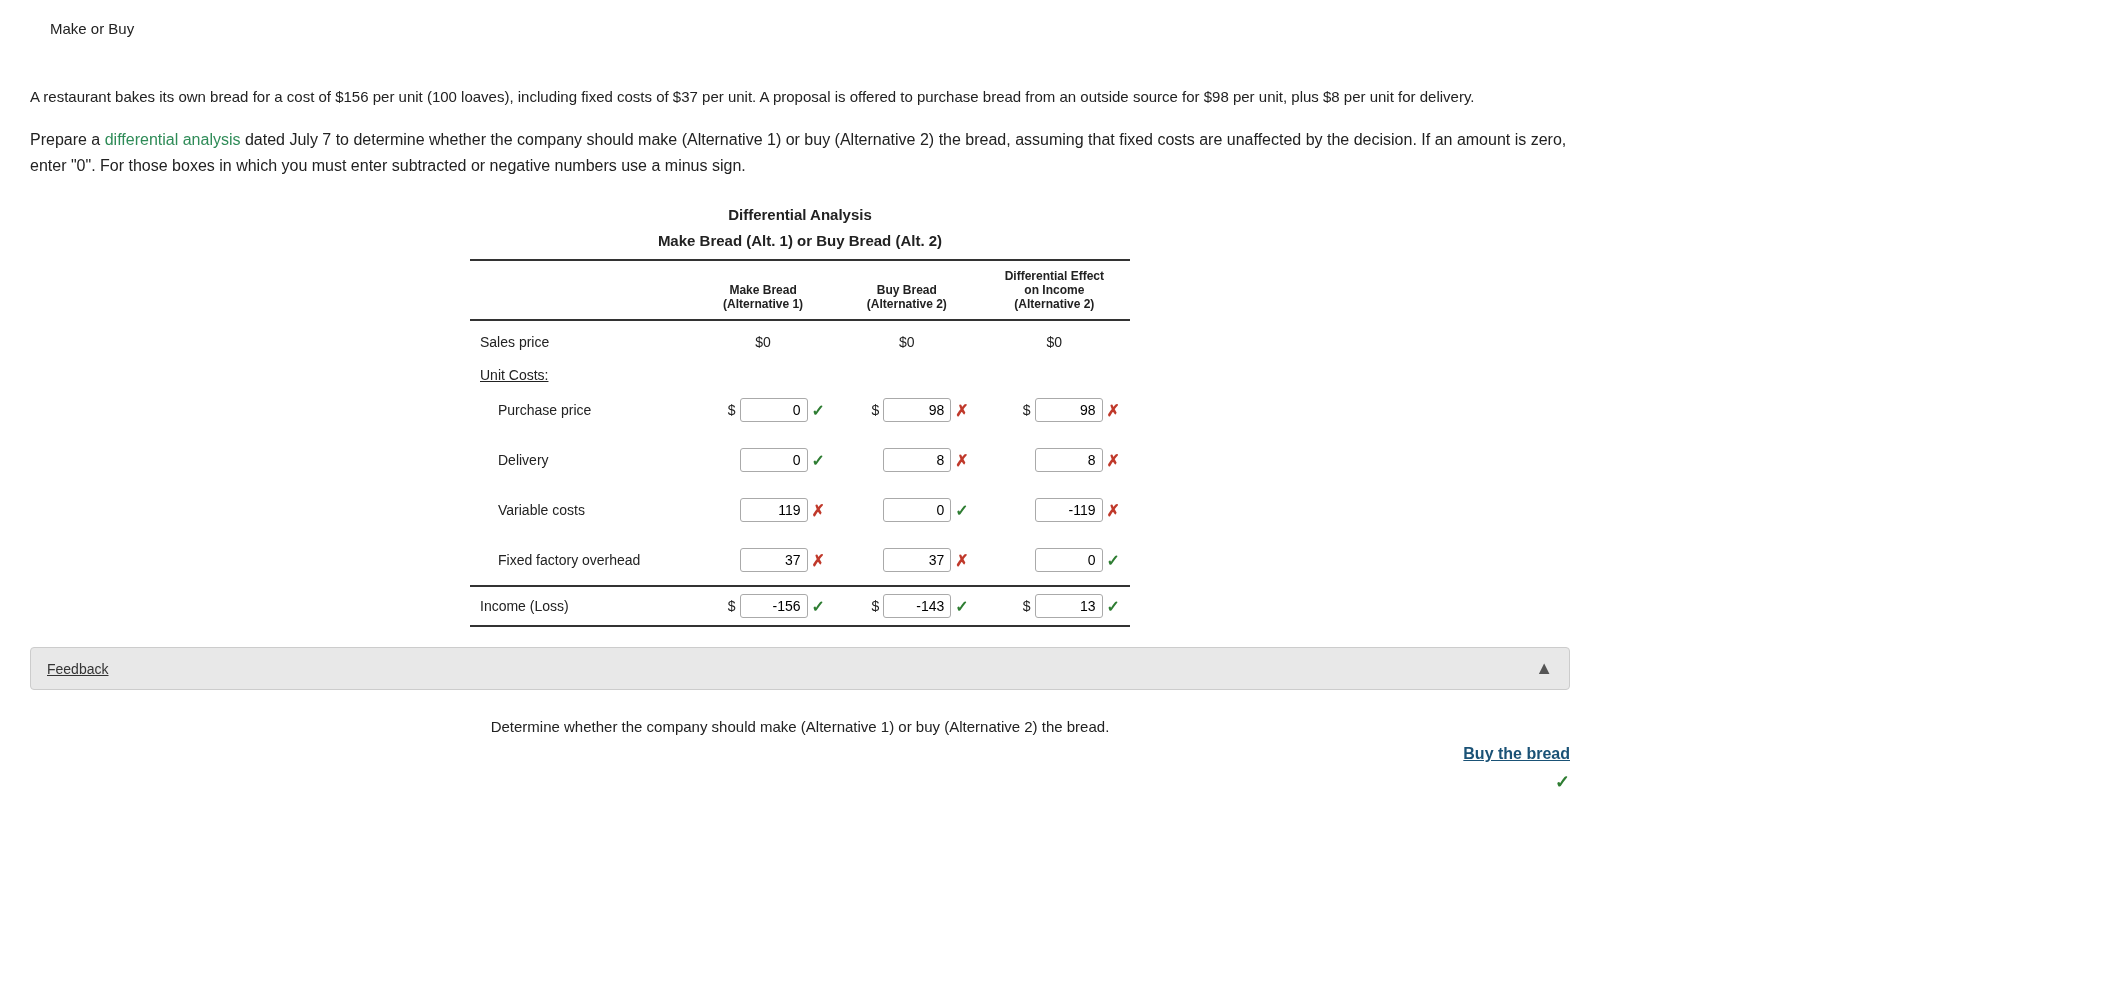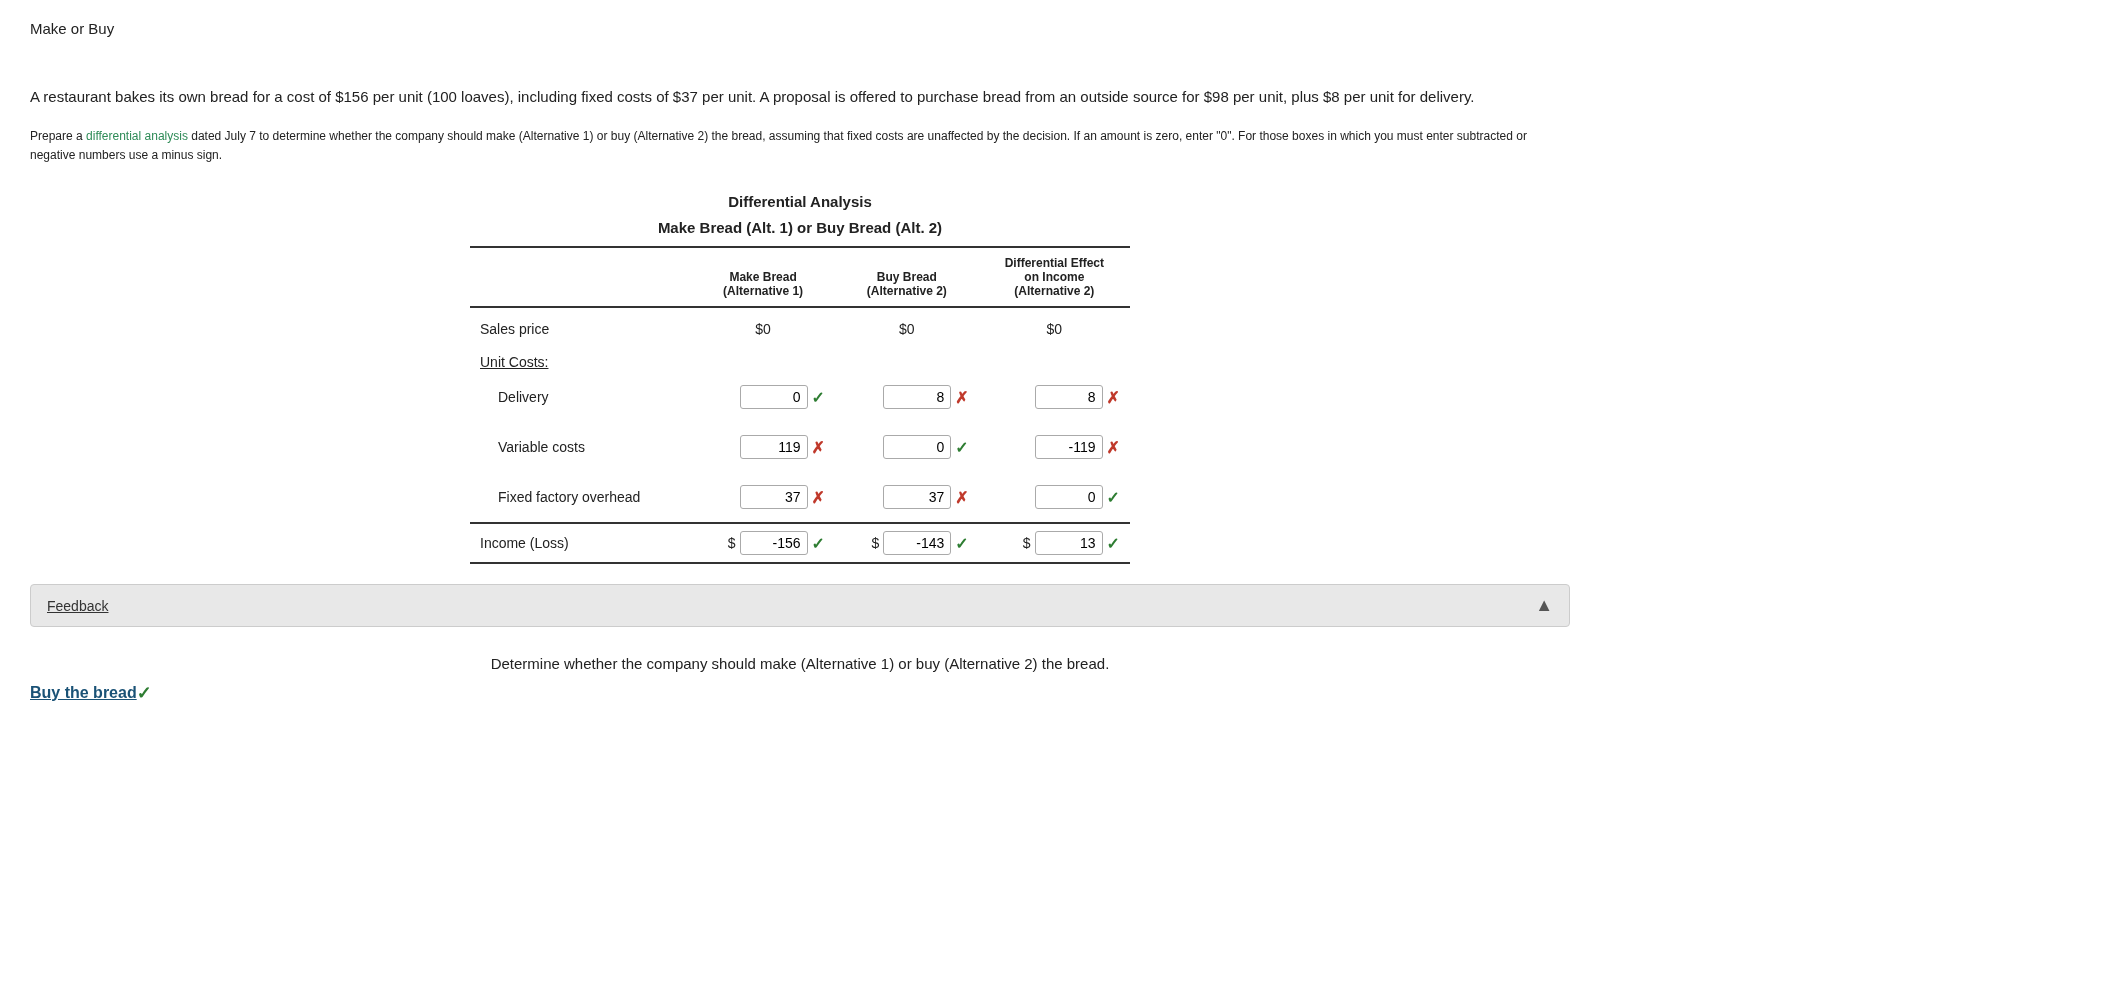--- a/index.html
+++ b/index.html
@@ -8,29 +8,30 @@
       font-size: 15px;
       color: #222;
       background: #fff;
       padding: 20px 30px;
       max-width: 1600px;
     }
     .page-title {
       font-size: 15px;
       font-weight: normal;
       margin-bottom: 18px;
+      margin-left: 20px;
     }
     .description {
       font-size: 15px;
       line-height: 1.6;
       margin-bottom: 18px;
       margin-top: 48px;
     }
     .instruction {
-      font-size: 12px;
+      font-size: 16px;
       line-height: 1.6;
       margin-bottom: 24px;
     }
     .green-link {
       color: #2e8b57;
       text-decoration: none;
     }
     .table-section {
       margin-bottom: 20px;
     }
@@ -137,21 +138,23 @@
       color: #555;
       font-size: 18px;
     }
     .determine-text {
       font-size: 15px;
       margin-bottom: 10px;
       text-align: center;
     }
     .buy-bread-answer {
       display: flex;
-      align-items: center;
+      align-items: flex-end;
+      gap: 8px;
+      flex-direction: column;
     }
     .buy-bread-link {
       color: #1a5276;
       font-weight: bold;
       font-size: 16px;
       text-decoration: underline;
       cursor: pointer;
     }
     .buy-bread-check {
       color: #2e7d32;
@@ -213,20 +216,44 @@
         </td>
       </tr>
 
       <tr class="unit-costs-header">
         <td>Unit Costs:</td>
         <td></td>
           <td></td>
           <td></td>
       </tr>
 
+      <tr class="indent">
+        <td>Purchase price</td>
+        <td>
+          <div class="cell-input-wrap">
+            <span class="dollar-prefix">$</span>
+            <input class="input-box" type="text" value="0" style="">
+            <span class="check-icon">✓</span>
+          </div>
+        </td>
+        <td>
+          <div class="cell-input-wrap">
+            <span class="dollar-prefix">$</span>
+            <input class="input-box" type="text" value="98" style="">
+            <span class="x-icon">✗</span>
+          </div>
+        </td>
+        <td>
+          <div class="cell-input-wrap">
+            <span class="dollar-prefix">$</span>
+            <input class="input-box" type="text" value="98" style="">
+            <span class="x-icon">✗</span>
+          </div>
+        </td>
+      </tr>
 
       <tr class="indent">
         <td>Delivery</td>
         <td>
           <div class="cell-input-wrap">
             <input class="input-box" type="text" value="0" style="">
             <span class="check-icon">✓</span>
           </div>
         </td>
         <td>

